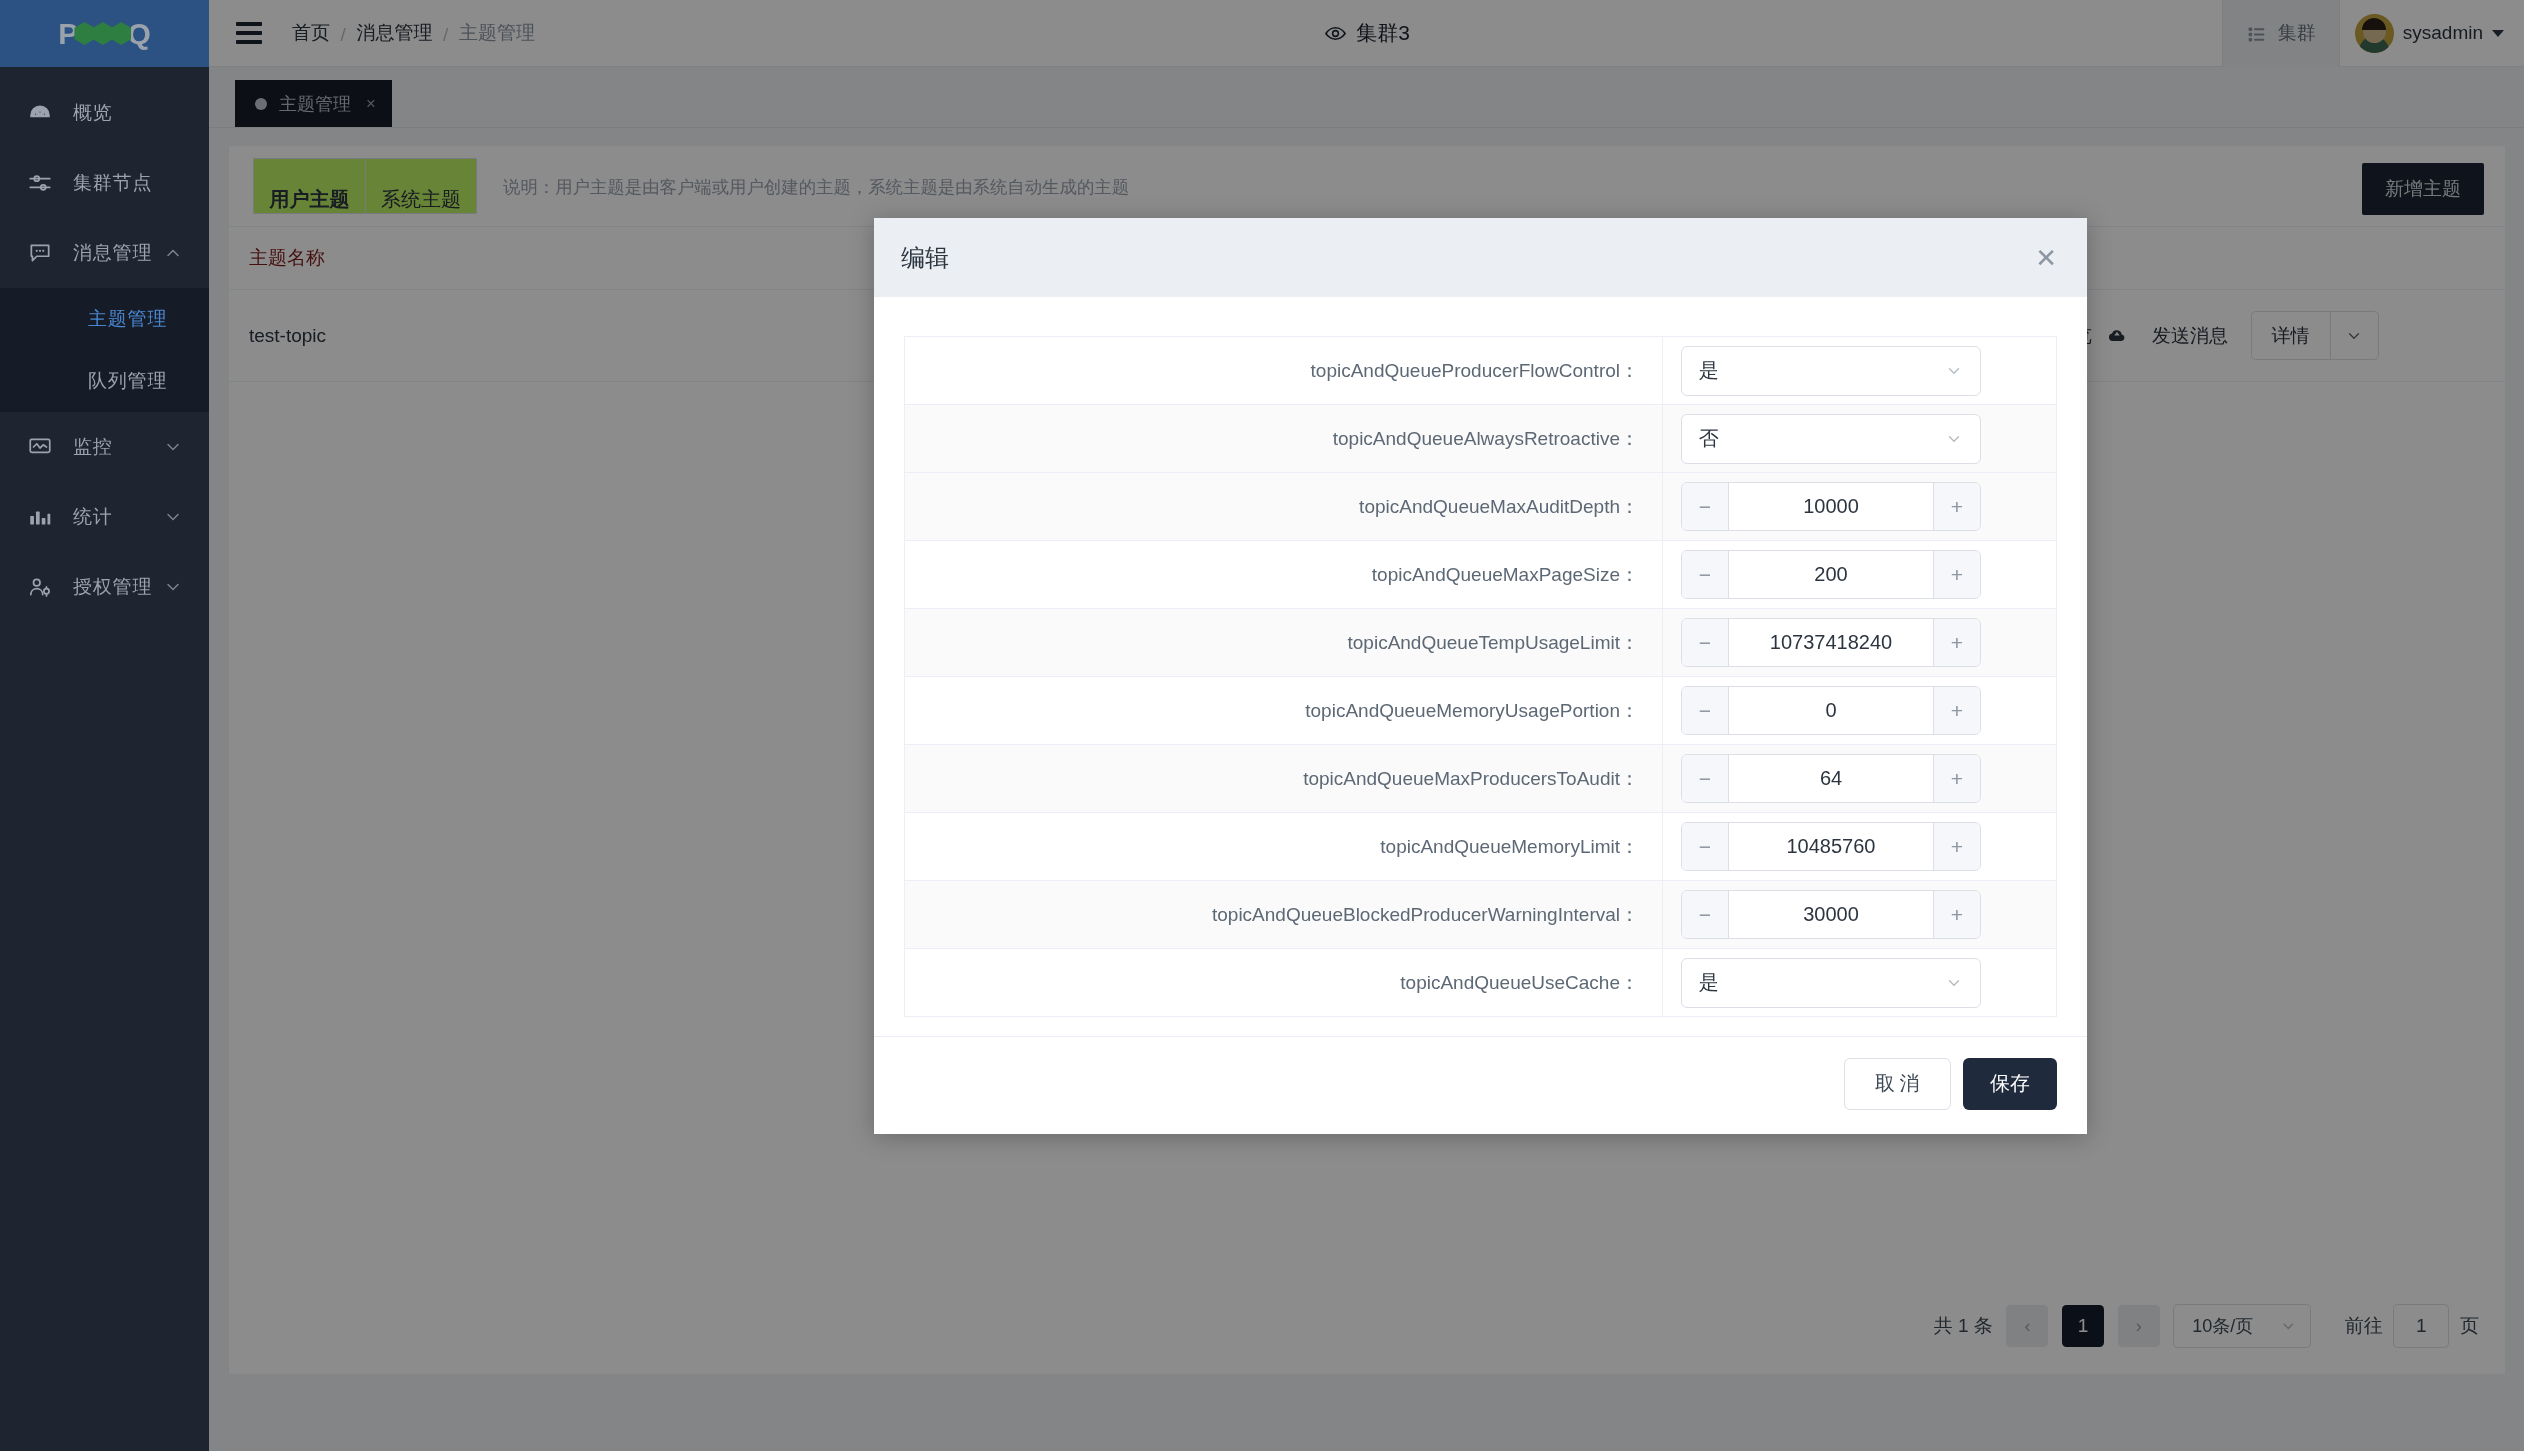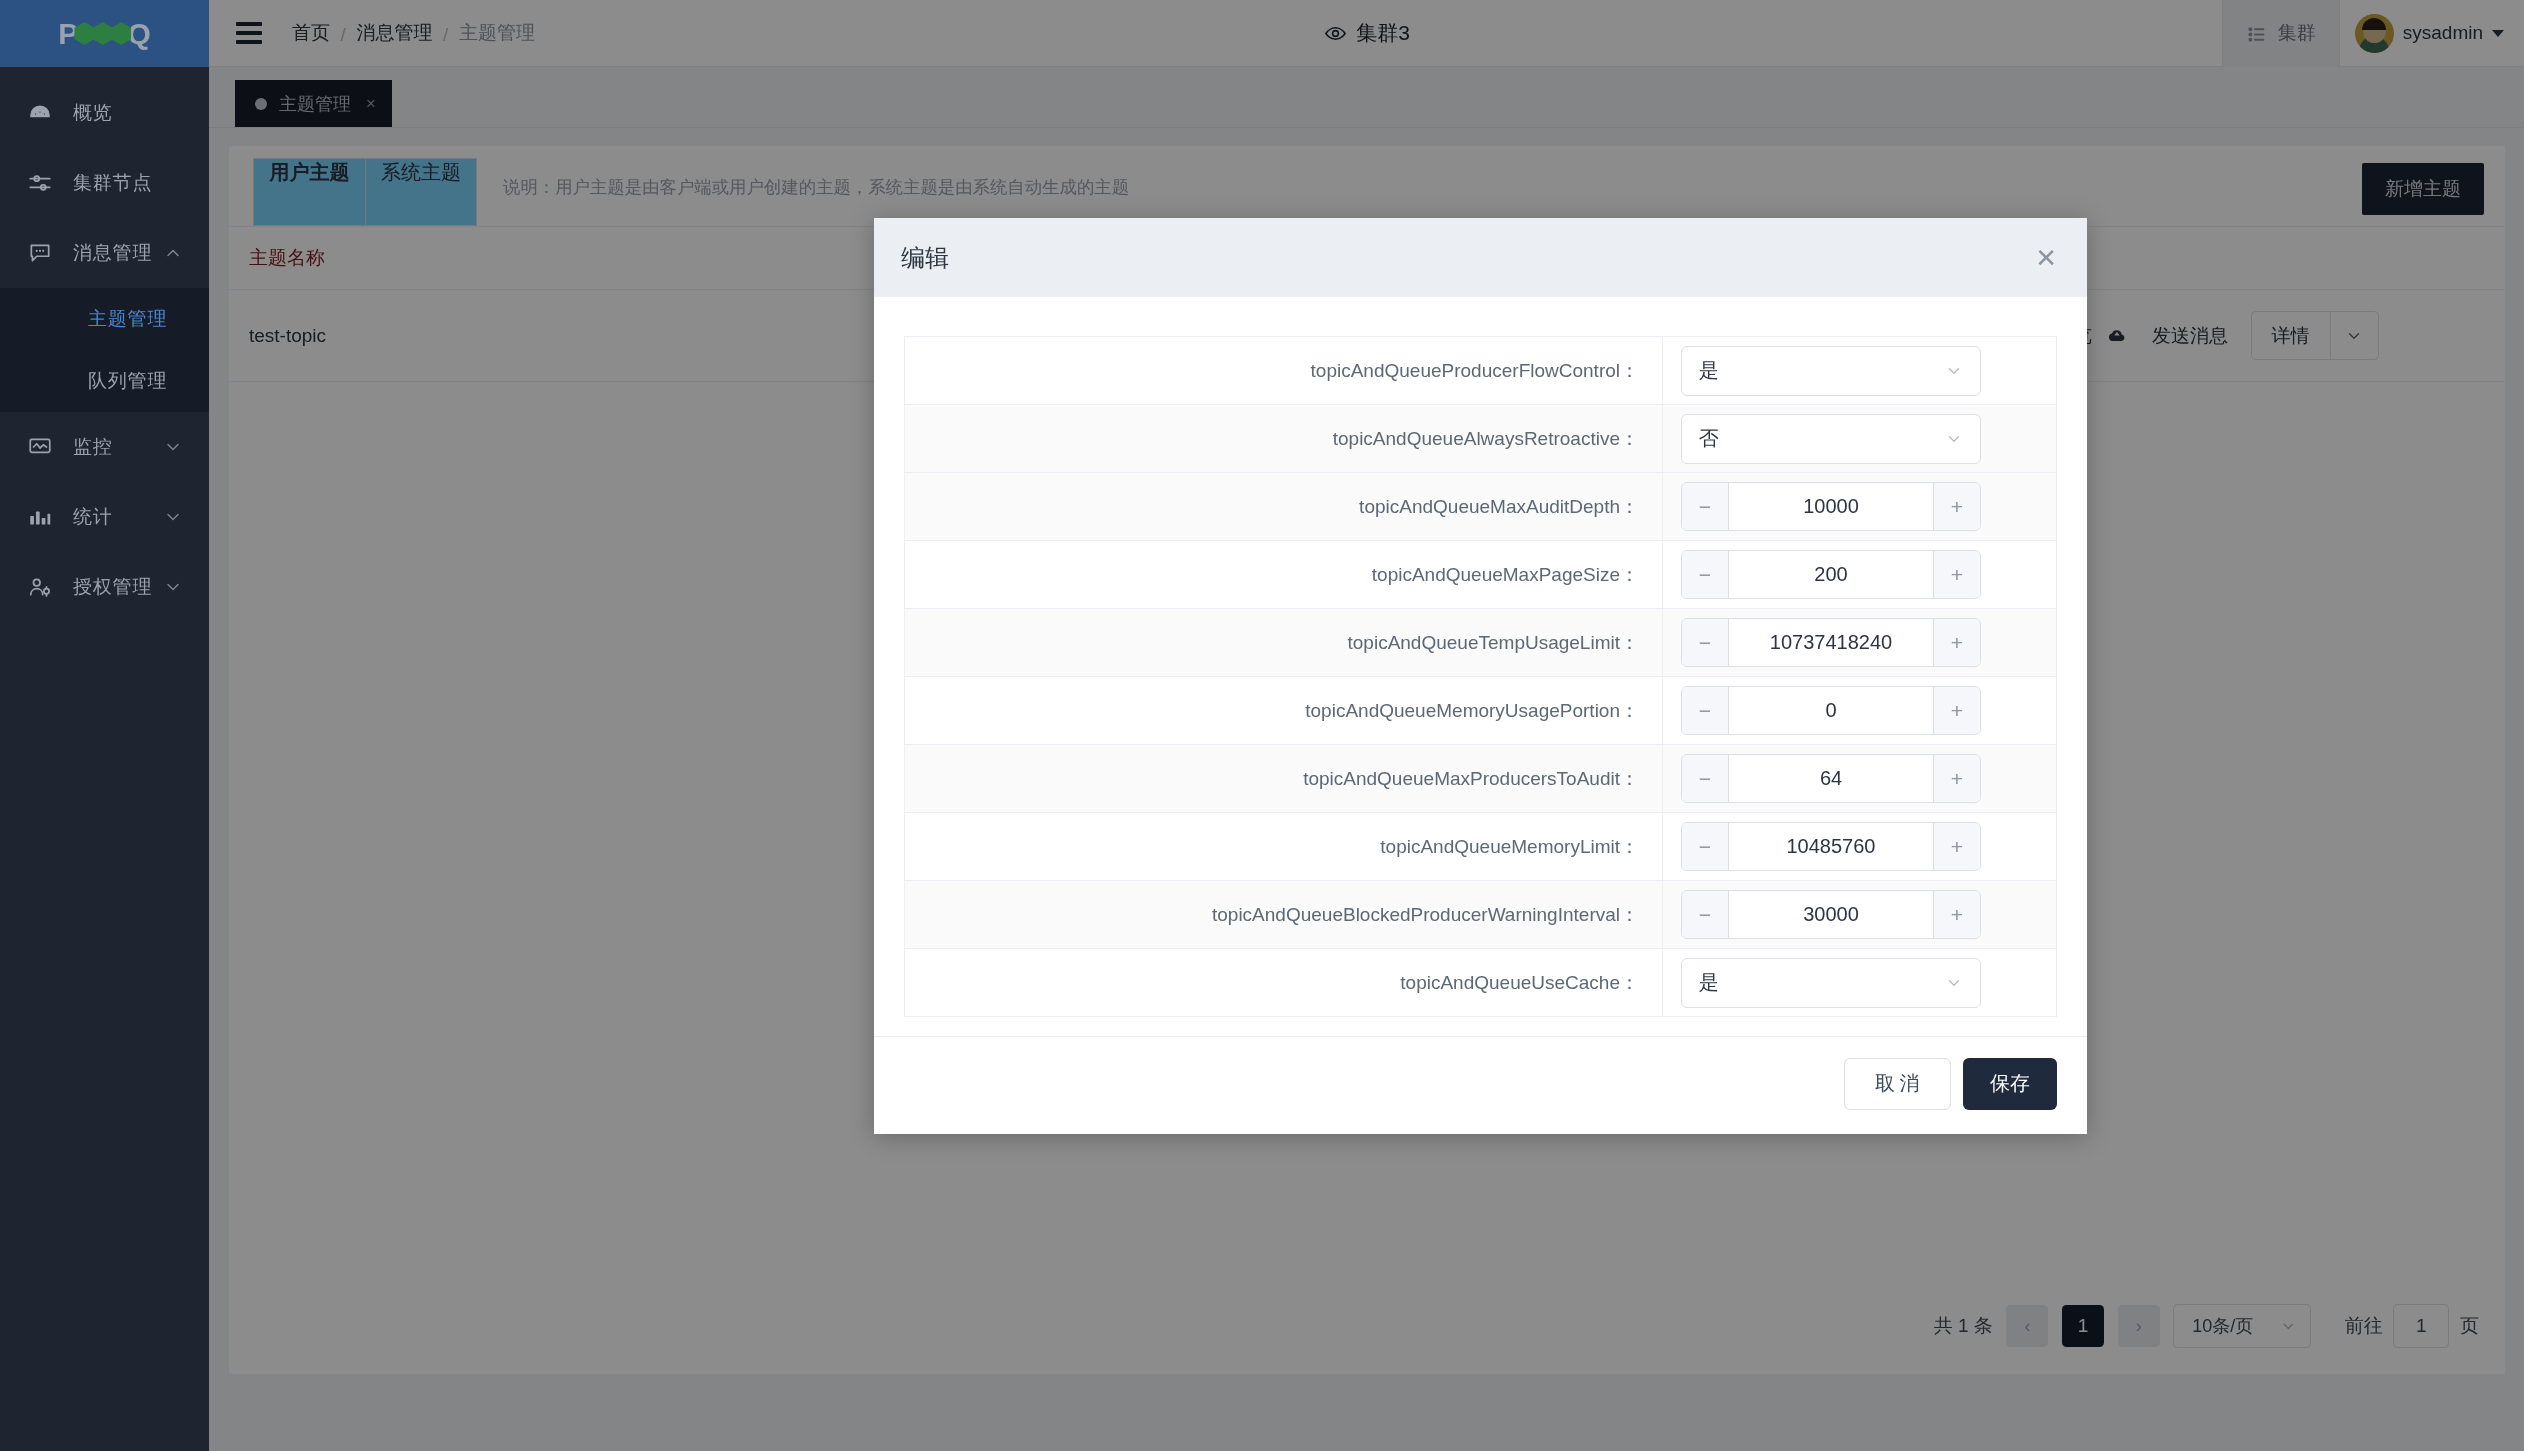--- a/index.html
+++ b/index.html
@@ -107,22 +107,22 @@
   }
   .page-tab .dot { width: 12px; height: 12px; border-radius: 50%; background: #c3c9d2; }
   .page-tab .tab-close { color: #9aa2ad; font-size: 16.7px; margin-left: 3px; }
 
   
   .content { flex: 1; padding: 18px 20px 0 20px; position: relative; }
   .card { background: #fff; min-height: 1228px; position: relative; }
   .card-top { display: flex; align-items: flex-start; position: relative; padding: 0; height: 80px;}
   .seg-tabs { display: flex; margin-left: 24px; margin-top: 12px; }
   .seg-tab {
-    min-width: 112px; height: 68px; border: 0.8px solid #dcdfe6; display: flex; align-items: flex-start;
-    justify-content: center; font-size: 20px; color: #2c3540; cursor: pointer; background: #7dd3fc;
+    min-width: 112px; height: 56px; border: 0.8px solid #dcdfe6; display: flex; align-items: flex-end;
+    justify-content: center; font-size: 20px; color: #2c3540; cursor: pointer; background: #bef264;
     border-radius: 0;
   }
   .seg-tab:first-child { border-right: none; }
   .seg-tab.active { font-weight: bold; }
   .hint {
     font-size: 17.4px; color: #9aa2ad; margin-left: 26px; margin-top: 29px;
   }
   .add-btn {
     position: absolute; right: 21px; top: 16.7px;
     background: #1c2432; color: #d6dae0; font-size: 19px; padding: 13px 23px;

